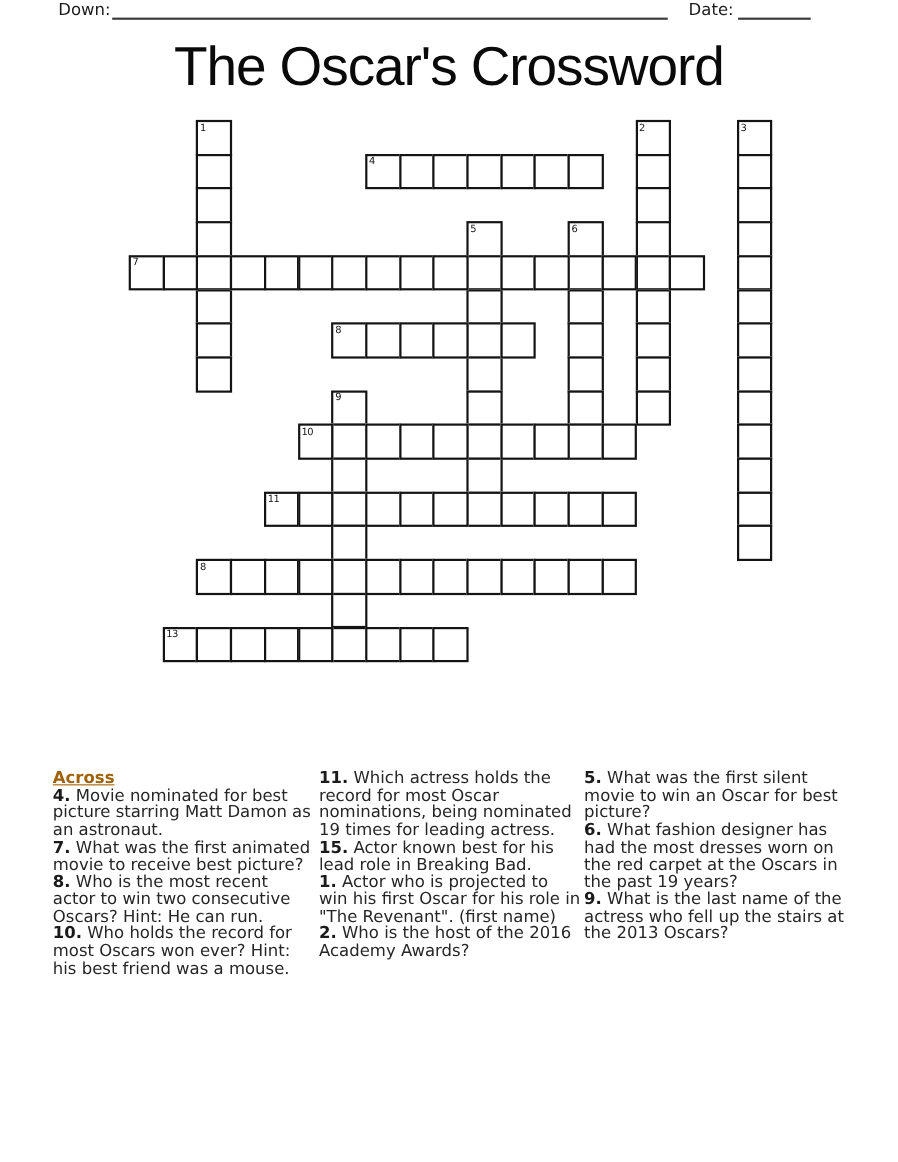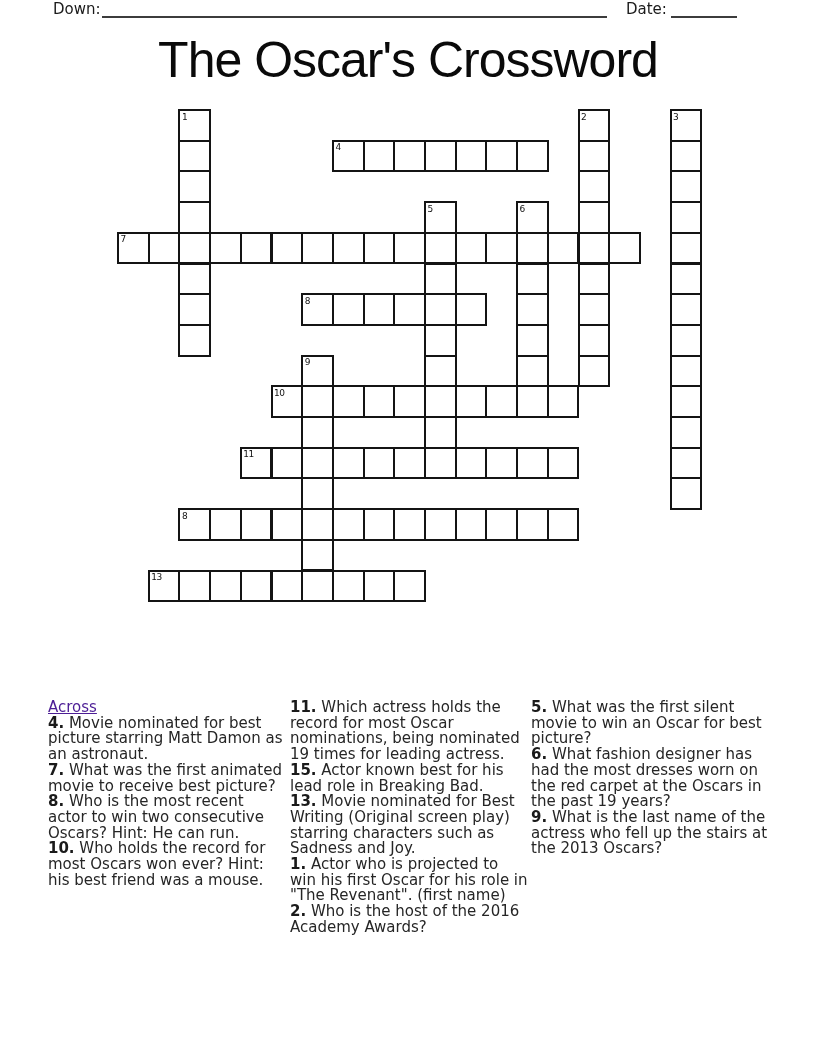--- a/index.html
+++ b/index.html
@@ -21,21 +21,21 @@
     position:absolute;width:32.7px;height:32.7px;box-sizing:border-box;
     background:#ffffff;border:2px solid #141414;
   }
   .cellnum{
     position:absolute;top:0.5px;left:1.5px;font-size:9px;line-height:10px;
     color:#111;font-family:"DejaVu Sans",sans-serif;letter-spacing:-0.5px;
   }
   
   .clue-col{position:absolute;top:700px;width:238px;font-size:15px;line-height:15.7px;color:#262626;}
   .clue-col p{margin:0;padding:0;}
-  .clue-heading{font-weight:normal;text-decoration:underline;color:#4c1d95;}
+  .clue-heading{font-weight:bold;text-decoration:underline;color:#a16207;}
   .clue b{color:#1a1a1a;}
   #clue-col-1{left:48px;}
   #clue-col-2{left:290px;}
   #clue-col-3{left:531px;}
 </style>
 </head>
 <body>
 
 <span class="hdr-label" style="left:53px;">Down:</span>
 <div class="blank-line" style="left:102px;width:505px;"></div>
@@ -191,21 +191,20 @@
 <div class="clue-col" id="clue-col-1">
     <p class="clue-heading">Across</p>
     <p class="clue"><b>4.</b> <span>Movie nominated for best picture starring Matt Damon as an astronaut.</span></p>
     <p class="clue"><b>7.</b> <span>What was the first animated movie to receive best picture?</span></p>
     <p class="clue"><b>8.</b> <span>Who is the most recent actor to win two consecutive Oscars? Hint: He can run.</span></p>
     <p class="clue"><b>10.</b> <span>Who holds the record for most Oscars won ever? Hint: his best friend was a mouse.</span></p>
   </div>
 <div class="clue-col" id="clue-col-2">
     <p class="clue"><b>11.</b> <span>Which actress holds the record for most Oscar nominations, being nominated 19 times for leading actress.</span></p>
     <p class="clue"><b>15.</b> <span>Actor known best for his lead role in Breaking Bad.</span></p>
-    <p class="clue"><b>13.</b> <span>Movie nominated for Best Writing (Original screen play) starring characters such as Sadness and Joy.</span></p>
     <p class="clue"><b>1.</b> <span>Actor who is projected to win his first Oscar for his role in "The Revenant". (first name)</span></p>
     <p class="clue"><b>2.</b> <span>Who is the host of the 2016 Academy Awards?</span></p>
   </div>
 <div class="clue-col" id="clue-col-3">
     <p class="clue"><b>5.</b> <span>What was the first silent movie to win an Oscar for best picture?</span></p>
     <p class="clue"><b>6.</b> <span>What fashion designer has had the most dresses worn on the red carpet at the Oscars in the past 19 years?</span></p>
     <p class="clue"><b>9.</b> <span>What is the last name of the actress who fell up the stairs at the 2013 Oscars?</span></p>
   </div>
 
 </body></html>

